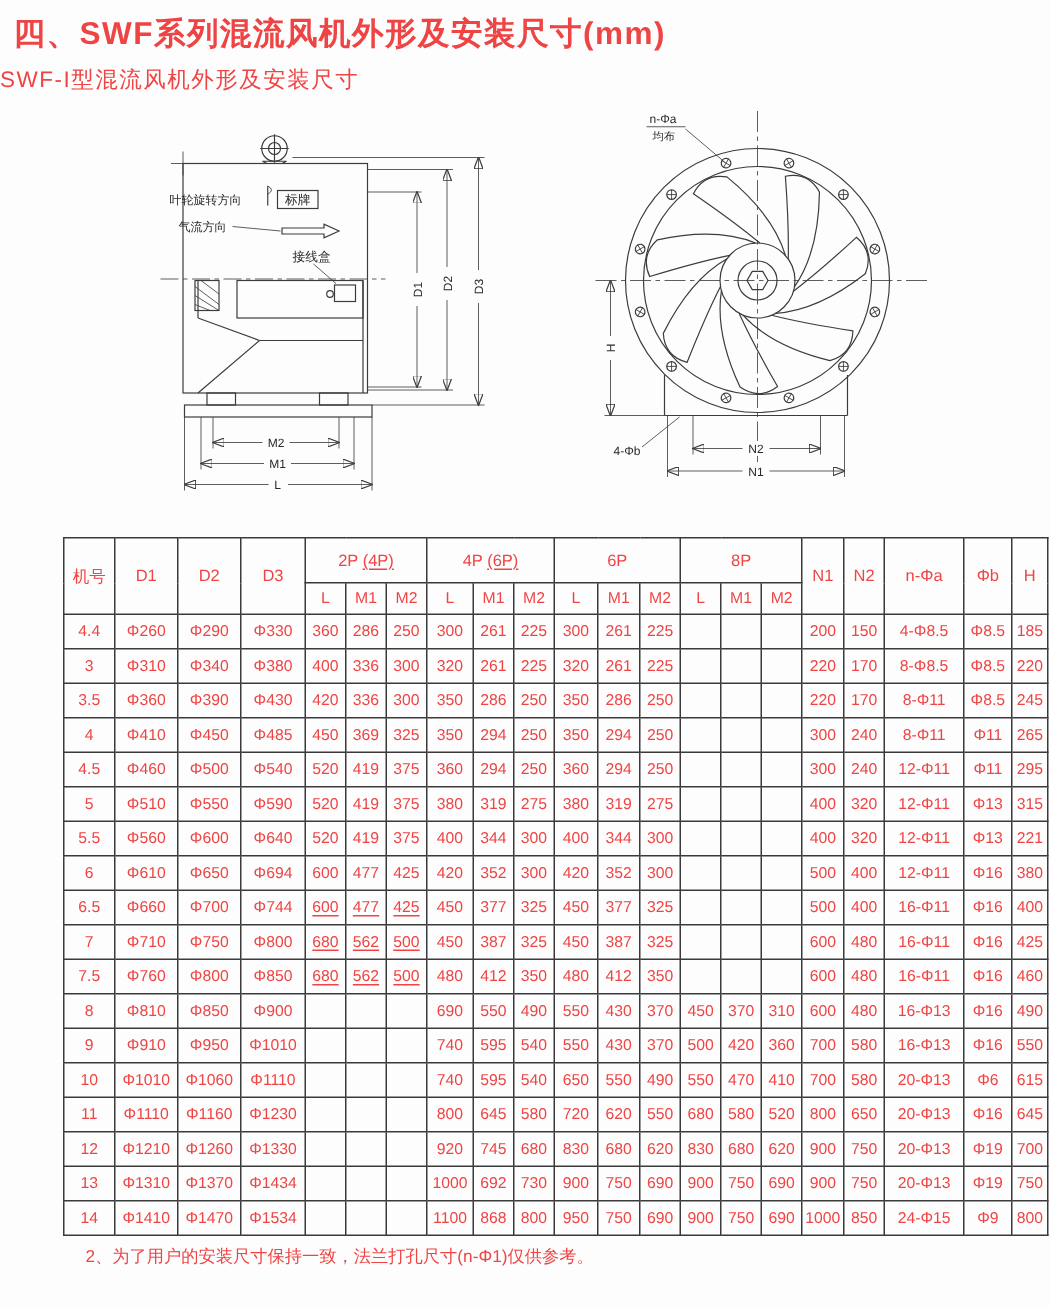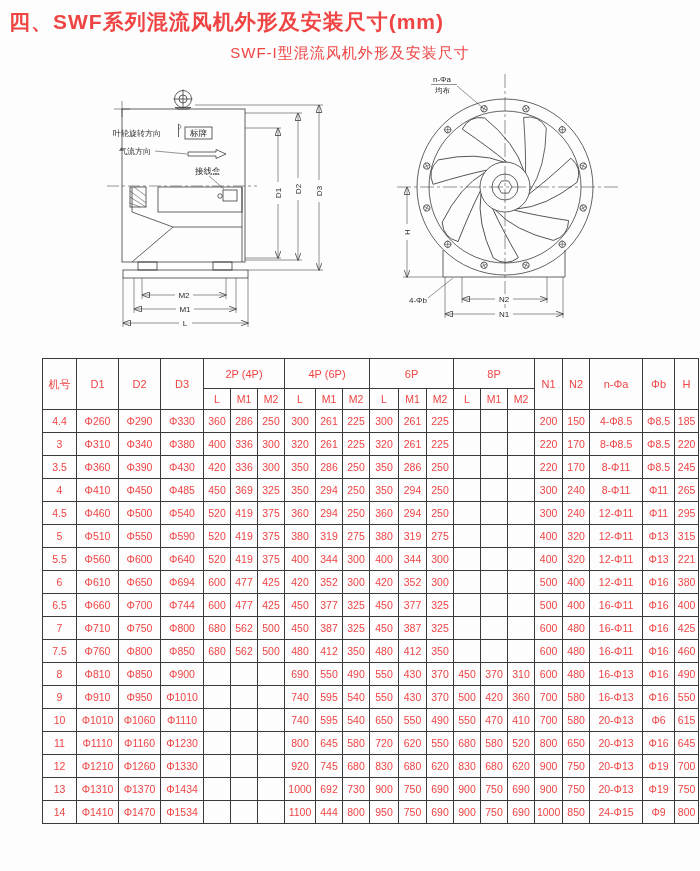--- a/index.html
+++ b/index.html
@@ -2,38 +2,38 @@
 <html><head>
 <meta charset="utf-8">
 <style>
   html,body{margin:0;padding:0;background:#e8e8e8;}
   #page{
     position:relative;width:700px;height:871px;background:#fdfdfd;
     font-family:"Liberation Sans","DejaVu Sans",sans-serif;color:#ef4444;
     overflow:hidden;margin:0 auto;
   }
   #doc-title{position:absolute;left:9px;top:8px;font-size:21px;font-weight:bold;letter-spacing:1px;}
-  #doc-subtitle{position:absolute;left:0;top:44px;width:700px;text-align:center;font-size:15px;letter-spacing:1px;}
+  #doc-subtitle{position:absolute;left:0;top:44px;width:700px;text-align:left;font-size:15px;letter-spacing:1px;}
   svg{position:absolute;}
   svg line,svg path,svg rect,svg circle,svg polygon,svg polyline{stroke:#3c3c3c;stroke-width:0.8;fill:none;}
   svg text{stroke:none;fill:#2a2a2a;}
   .thin{stroke-width:0.55;}
   .whiteout{fill:#fdfdfd;stroke:none;}
   .lbl{font-size:8px;}
   .lblc{font-size:8.5px;}
   .dimtxt{font-size:8px;}
   #spec-table{position:absolute;left:42px;top:358px;width:656px;border-collapse:collapse;table-layout:fixed;}
   #spec-table th,#spec-table td{
     border:1px solid #3a3a3a;text-align:center;vertical-align:middle;
     font-size:10.5px;font-weight:normal;padding:0;overflow:hidden;white-space:nowrap;
   }
   #spec-table thead tr:first-child th{height:29px;font-size:11px;}
   #spec-table thead tr:last-child th{height:20px;font-size:10.5px;}
   #spec-table tbody td{height:22px;}
-  .u{text-underline-offset:2px;}
+  .u{text-decoration:underline;text-underline-offset:2px;}
   #notes{position:absolute;left:25px;top:828px;font-size:11.5px;line-height:20px;}
   #note-line2{padding-left:32px;}
 </style>
 </head>
 <body>
 
 <div id="page">
 
   <div id="doc-title">四、SWF系列混流风机外形及安装尺寸(mm)</div>
   <div id="doc-subtitle">SWF-I型混流风机外形及安装尺寸</div>
@@ -729,33 +729,34 @@
         </tr>
         <tr>
           <td>14</td>
           <td>Φ1410</td>
           <td>Φ1470</td>
           <td>Φ1534</td>
           <td></td>
           <td></td>
           <td></td>
           <td>1100</td>
-          <td>444</td>
+          <td>868</td>
           <td>800</td>
           <td>950</td>
           <td>750</td>
           <td>690</td>
           <td>900</td>
           <td>750</td>
           <td>690</td>
           <td>1000</td>
           <td>850</td>
           <td>24-Φ15</td>
           <td>Φ9</td>
           <td>800</td>
         </tr>
       </tbody>
   </table>
 
   <div id="notes">
+    <div id="note-line2">2、为了用户的安装尺寸保持一致，法兰打孔尺寸(n-Φ1)仅供参考。</div>
   </div>
 
 </div>
 
 </body></html>

